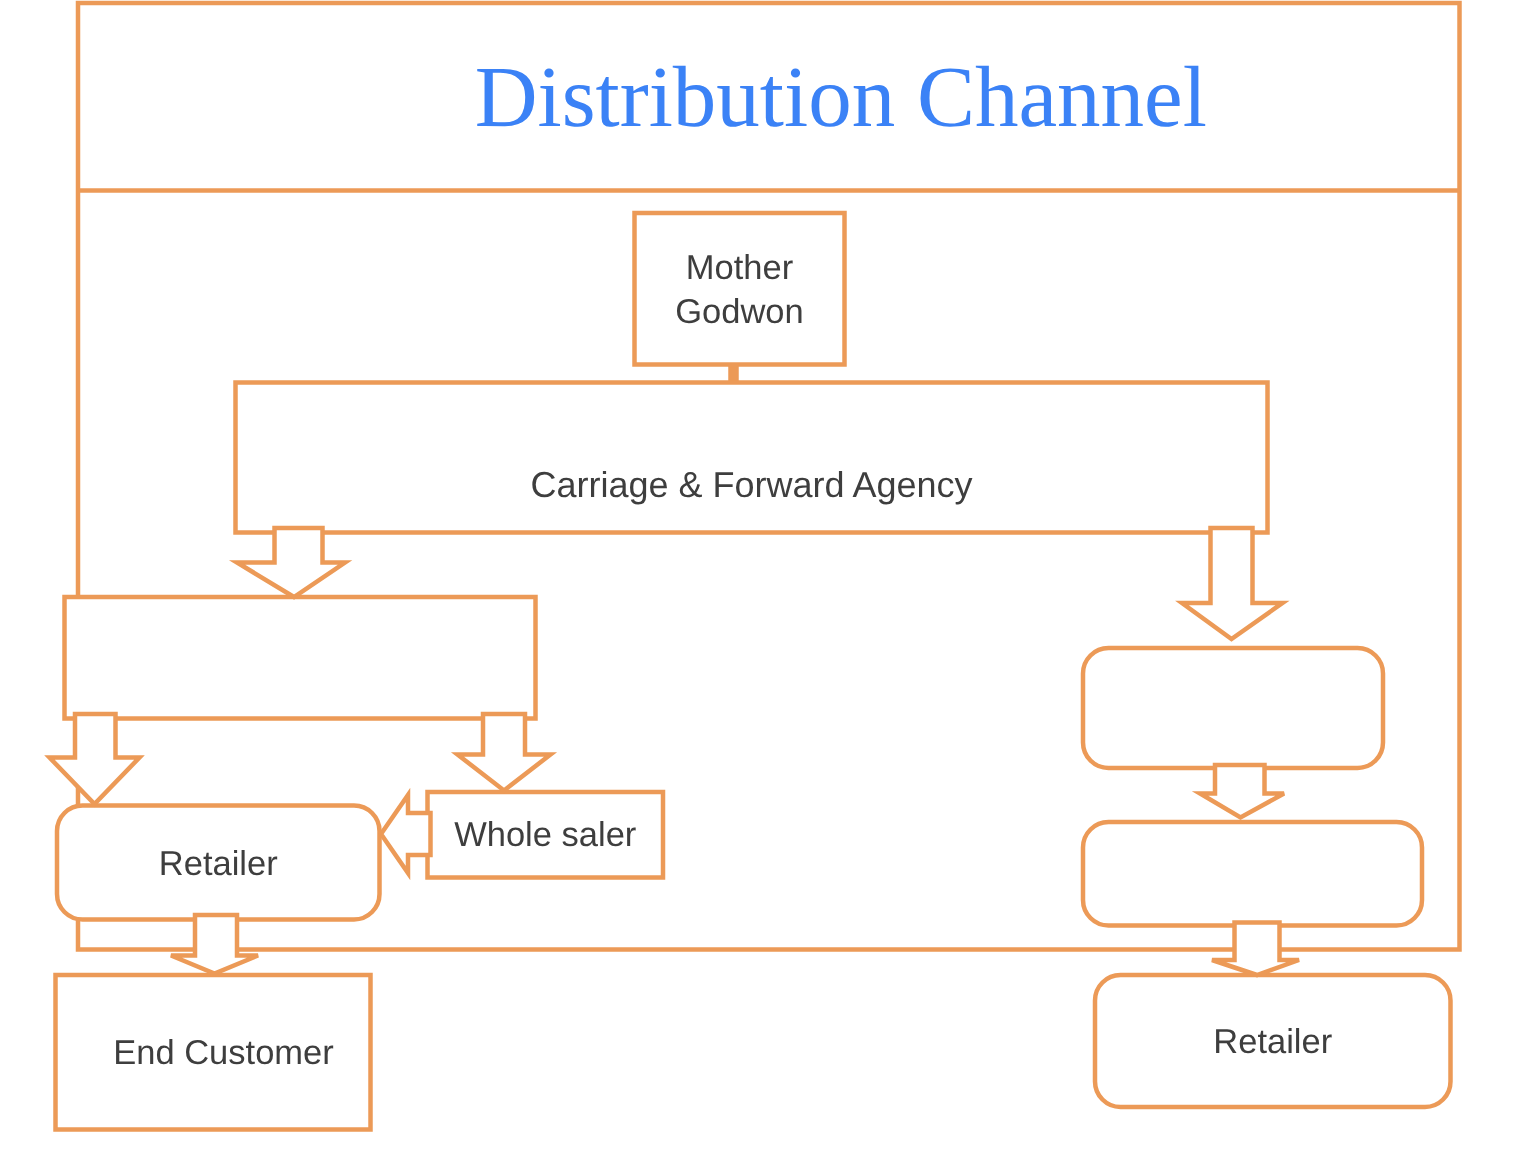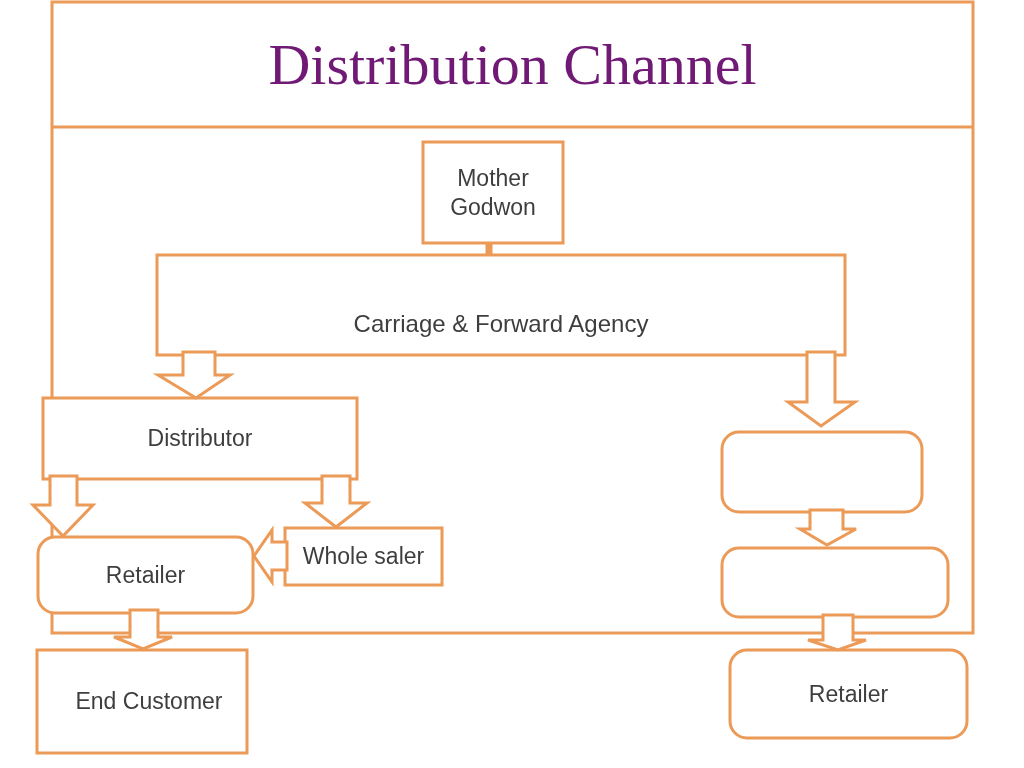--- a/index.html
+++ b/index.html
@@ -27,22 +27,23 @@
     justify-content: center;
     text-align: center;
     color: #3e3e3e;
     font-size: 23px;
     line-height: 1.25;
     pointer-events: none;
   }
   .label.title {
     font-family: "Liberation Serif", "DejaVu Serif", serif;
     font-size: 58px;
-    color: #701a75;
+    color: #3b82f6;
     line-height: 1.1;
+    padding-left: 48px;
   }
   .label.carriage { font-size: 24px; }
 </style>
 </head>
 <body>
 
 <div class="stage">
 
   <svg class="diagram-svg" width="1024" height="768" viewBox="0 0 1024 768">
     <g fill="#ffffff" stroke="#EC9A57" stroke-width="3" stroke-linejoin="miter">
@@ -72,21 +73,20 @@
       <path d="M823,615 V640 H808 L838,650 L866,640 H853 V615 Z"></path>
     </g>
   </svg>
 
   <div class="label title" style="left:52px; top:2px; width:921px; height:125px;">Distribution Channel</div>
 
   <div class="label" style="left:433px; top:142px; width:120px; height:101px;text-align:center;">Mother Godwon</div>
 
   <div class="label carriage" style="left:157px; top:255px; width:688px; height:100px;margin-top:19px;">Carriage &amp; Forward Agency</div>
 
-  <div class="label" style="left:43px; top:398px; width:314px; height:81px;">Distributor</div>
 
 
   <div class="label" style="left:285px; top:528px; width:157px; height:57px;">Whole saler</div>
 
   <div class="label" style="left:38px; top:537px; width:215px; height:76px;">Retailer</div>
 
 
   <div class="label" style="left:37px; top:650px; width:224px; height:103px;">End Customer</div>
 
   <div class="label" style="left:730px; top:650px; width:237px; height:88px;">Retailer</div>

